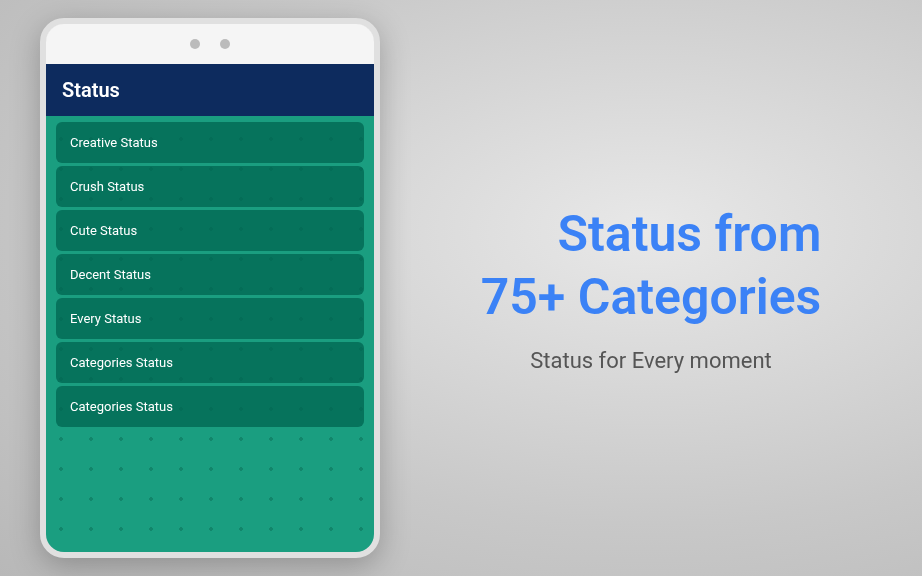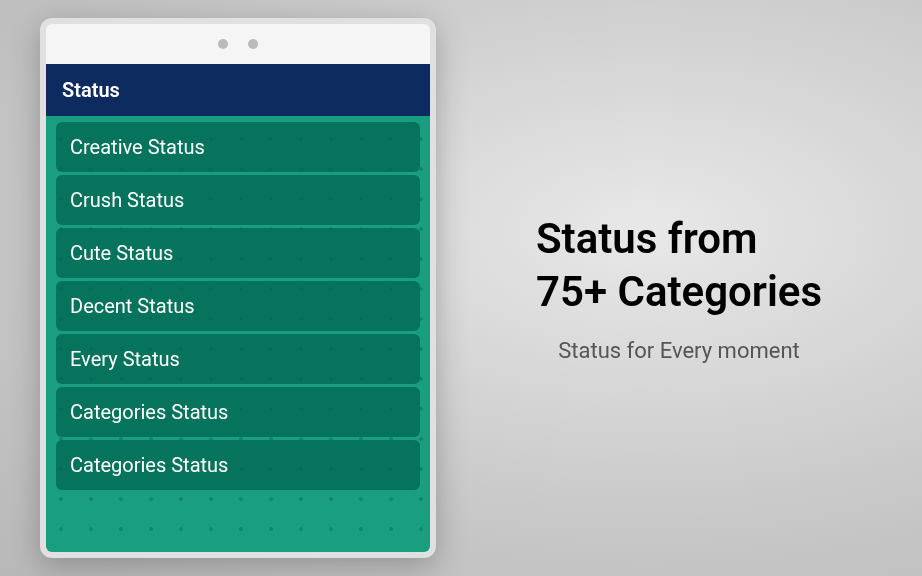--- a/index.html
+++ b/index.html
@@ -21,48 +21,48 @@
       flex: 1;
       display: flex;
       flex-direction: column;
       align-items: center;
       justify-content: center;
       padding: 40px;
       gap: 20px;
     }
 
     .headline {
-      font-size: 42px;
+      font-size: 50px;
       font-weight: 600;
-      color: #000000;
-      text-align: left;
+      color: #3b82f6;
+      text-align: right;
       line-height: 1.25;
     }
 
     .subheadline {
       font-size: 22px;
       font-weight: 400;
       color: #555;
       text-align: center;
     }
 
     
     .phone-wrapper {
       display: flex;
       align-items: center;
       justify-content: center;
       padding-left: 40px;
       flex-shrink: 0;
     }
 
     .phone {
-      width: 396px;
+      width: 340px;
       height: 540px;
       background: #f5f5f5;
-      border-radius: 12px;
+      border-radius: 24px;
       border: 6px solid #e0e0e0;
       box-shadow: 0 8px 30px rgba(0,0,0,0.25), inset 0 0 0 1px #ccc;
       position: relative;
       overflow: hidden;
       display: flex;
       flex-direction: column;
     }
 
     
     .phone-top-bar {
@@ -126,21 +126,21 @@
       padding: 6px 10px;
       z-index: 1;
       overflow: hidden;
     }
 
     .status-item {
       background: rgba(0, 100, 80, 0.75);
       border-radius: 6px;
       padding: 13px 14px;
       color: white;
-      font-size: 20px;
+      font-size: 13px;
       font-weight: 400;
       cursor: pointer;
     }
   </style>
 </head>
 <body>
 
 <div class="phone-wrapper">
   <div class="phone">
     <div class="phone-top-bar">

